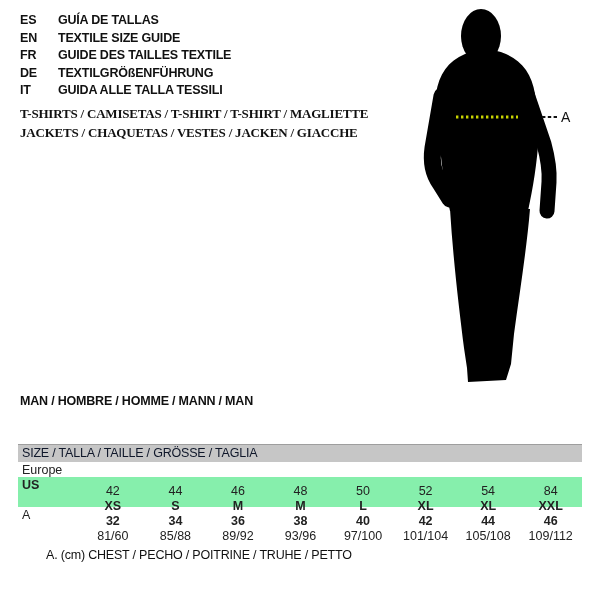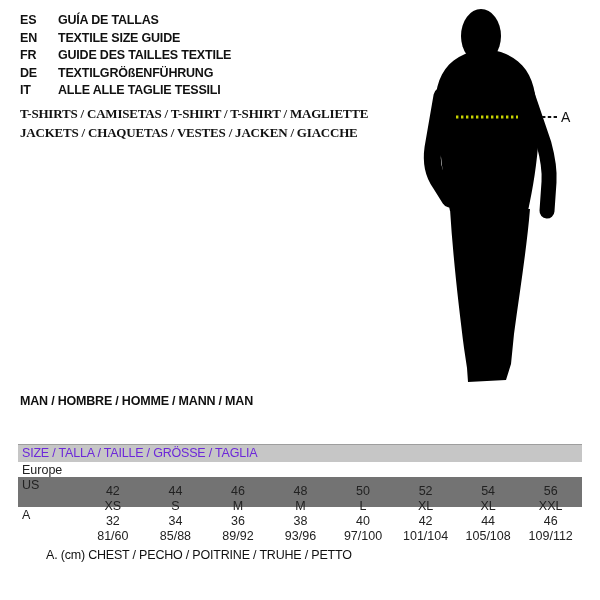--- a/index.html
+++ b/index.html
@@ -19,23 +19,23 @@
 
   
   .figure { position:absolute; left:410px; top:6px; width:170px; height:400px; }
   .figure svg text { font-family:"Liberation Sans", sans-serif; font-size:14px; fill:#111; }
 
   
   .section-title { position:absolute; left:20px; top:394px; font-weight:700; font-size:12.5px; letter-spacing:-0.2px; }
 
   
   .size-table { position:absolute; left:18px; top:444px; width:564px; font-size:12.5px; color:#222; }
-  .thead { background:#c6c6c6; border-top:1px solid #9e9e9e; height:17px; line-height:17px; padding-left:4px; color:#6d28d9; letter-spacing:-0.2px; }
+  .thead { background:#c6c6c6; border-top:1px solid #9e9e9e; height:17px; line-height:17px; padding-left:4px; color:#0f172a; letter-spacing:-0.2px; }
   .trow { display:flex; height:15px; align-items:center; }
-  .trow.shaded { background:#737373; }
+  .trow.shaded { background:#86efac;font-weight:bold; }
   .tlabel { width:60px; padding-left:4px; }
   .tcell { width:63px; text-align:center;margin-top:43px; }
 
   
   .note { position:absolute; left:20px; top:548px; font-weight:400; font-size:12.5px; letter-spacing:-0.2px;margin-left:26px; }
 </style>
 </head>
 <body>
 
 <div class="lang-list">
@@ -50,21 +50,21 @@
   <div class="lang-row">
     <span class="lang-code">FR</span>
     <span class="lang-title">GUIDE DES TAILLES TEXTILE</span>
   </div>
   <div class="lang-row">
     <span class="lang-code">DE</span>
     <span class="lang-title">TEXTILGRÖßENFÜHRUNG</span>
   </div>
   <div class="lang-row">
     <span class="lang-code">IT</span>
-    <span class="lang-title">ALLE ALLE TAGLIE TESSILI</span>
+    <span class="lang-title">GUIDA ALLE TALLA TESSILI</span>
   </div>
 </div>
 
 <div class="categories">
   <div>T-SHIRTS / CAMISETAS / T-SHIRT / T-SHIRT / MAGLIETTE</div>
   <div>JACKETS / CHAQUETAS / VESTES / JACKEN / GIACCHE</div>
 </div>
 
 <div class="figure">
   <svg viewBox="0 0 170 400" width="170" height="400">
@@ -92,21 +92,21 @@
 
   <div class="trow">
     <span class="tlabel">Europe</span>
     <span class="tcell">42</span>
     <span class="tcell">44</span>
     <span class="tcell">46</span>
     <span class="tcell">48</span>
     <span class="tcell">50</span>
     <span class="tcell">52</span>
     <span class="tcell">54</span>
-    <span class="tcell">56</span>
+    <span class="tcell">84</span>
   </div>
 
   <div class="trow shaded">
     <span class="tlabel">US</span>
     <span class="tcell">XS</span>
     <span class="tcell">S</span>
     <span class="tcell">M</span>
     <span class="tcell">M</span>
     <span class="tcell">L</span>
     <span class="tcell">XL</span>

